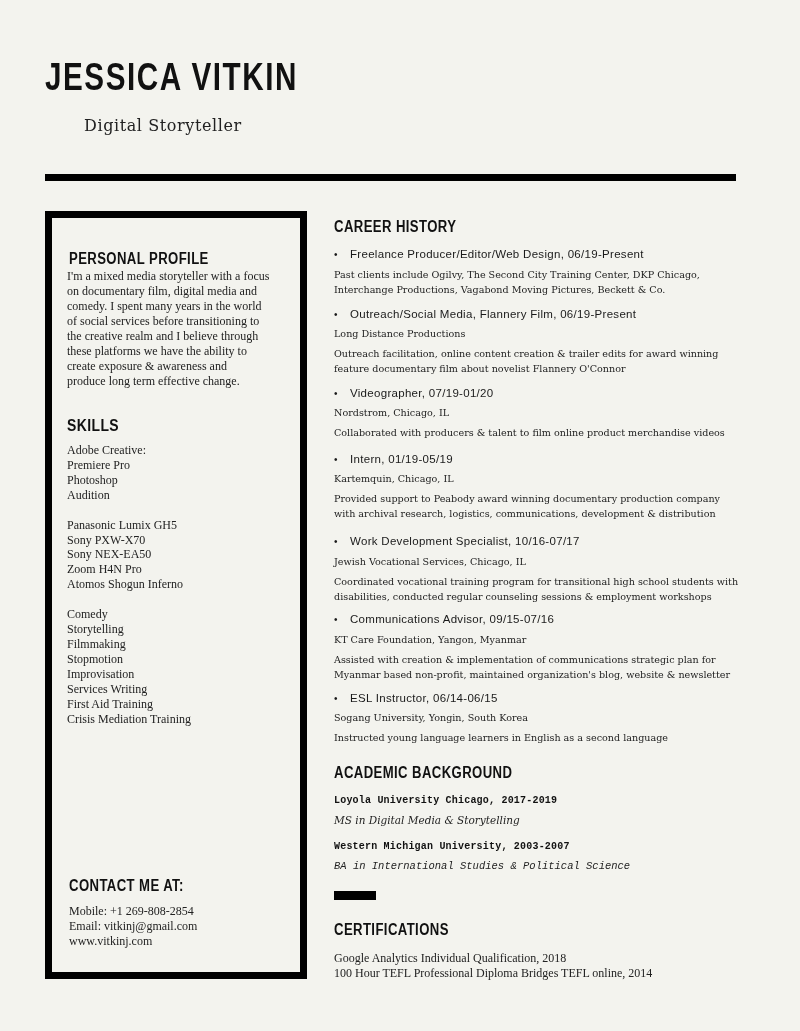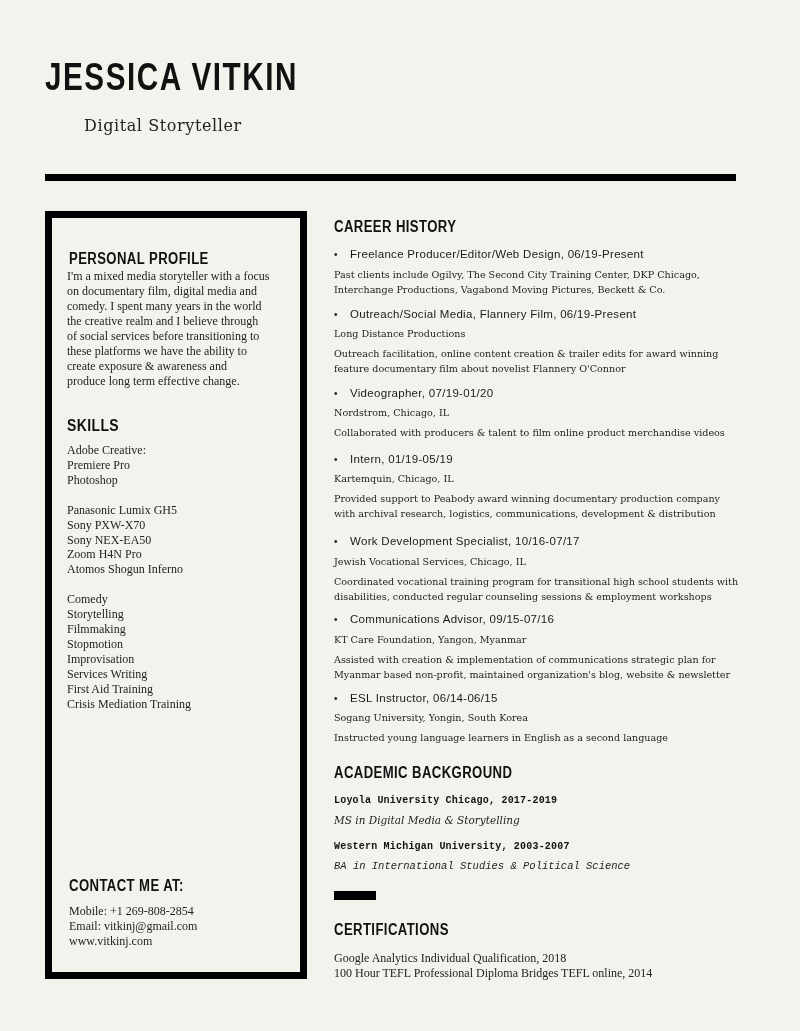--- a/index.html
+++ b/index.html
@@ -118,33 +118,34 @@
 <div class="subtitle">Digital Storyteller</div>
 <div class="top-rule"></div>
 
 <div class="side-box"></div>
 
 <div class="abs section-head" style="left:69px; top:251px;">PERSONAL PROFILE</div>
 <div class="abs side-text" style="left:67px; top:269px; width:232px;">
   <div>I'm a mixed media storyteller with a focus</div>
   <div>on documentary film, digital media and</div>
   <div>comedy. I spent many years in the world</div>
+  <div>of social services before transitioning to</div>
   <div>the creative realm and I believe through</div>
-  <div>of social services before transitioning to</div>
   <div>these platforms we have the ability to</div>
   <div>create exposure &amp; awareness and</div>
   <div>produce long term effective change.</div>
 </div>
 
 <div class="abs section-head" style="left:67px; top:417px; font-size:17px;">SKILLS</div>
 <div class="abs side-text" style="left:67px; top:443px; width:232px;">
   <div class="skill-group">
     <div>Adobe Creative:</div>
     <div>Premiere Pro</div>
     <div>Photoshop</div>
+    <div>Audition</div>
   </div>
   <div class="skill-group">
     <div>Panasonic Lumix GH5</div>
     <div>Sony PXW-X70</div>
     <div>Sony NEX-EA50</div>
     <div>Zoom H4N Pro</div>
     <div>Atomos Shogun Inferno</div>
   </div>
   <div class="skill-group">
     <div>Comedy</div>

